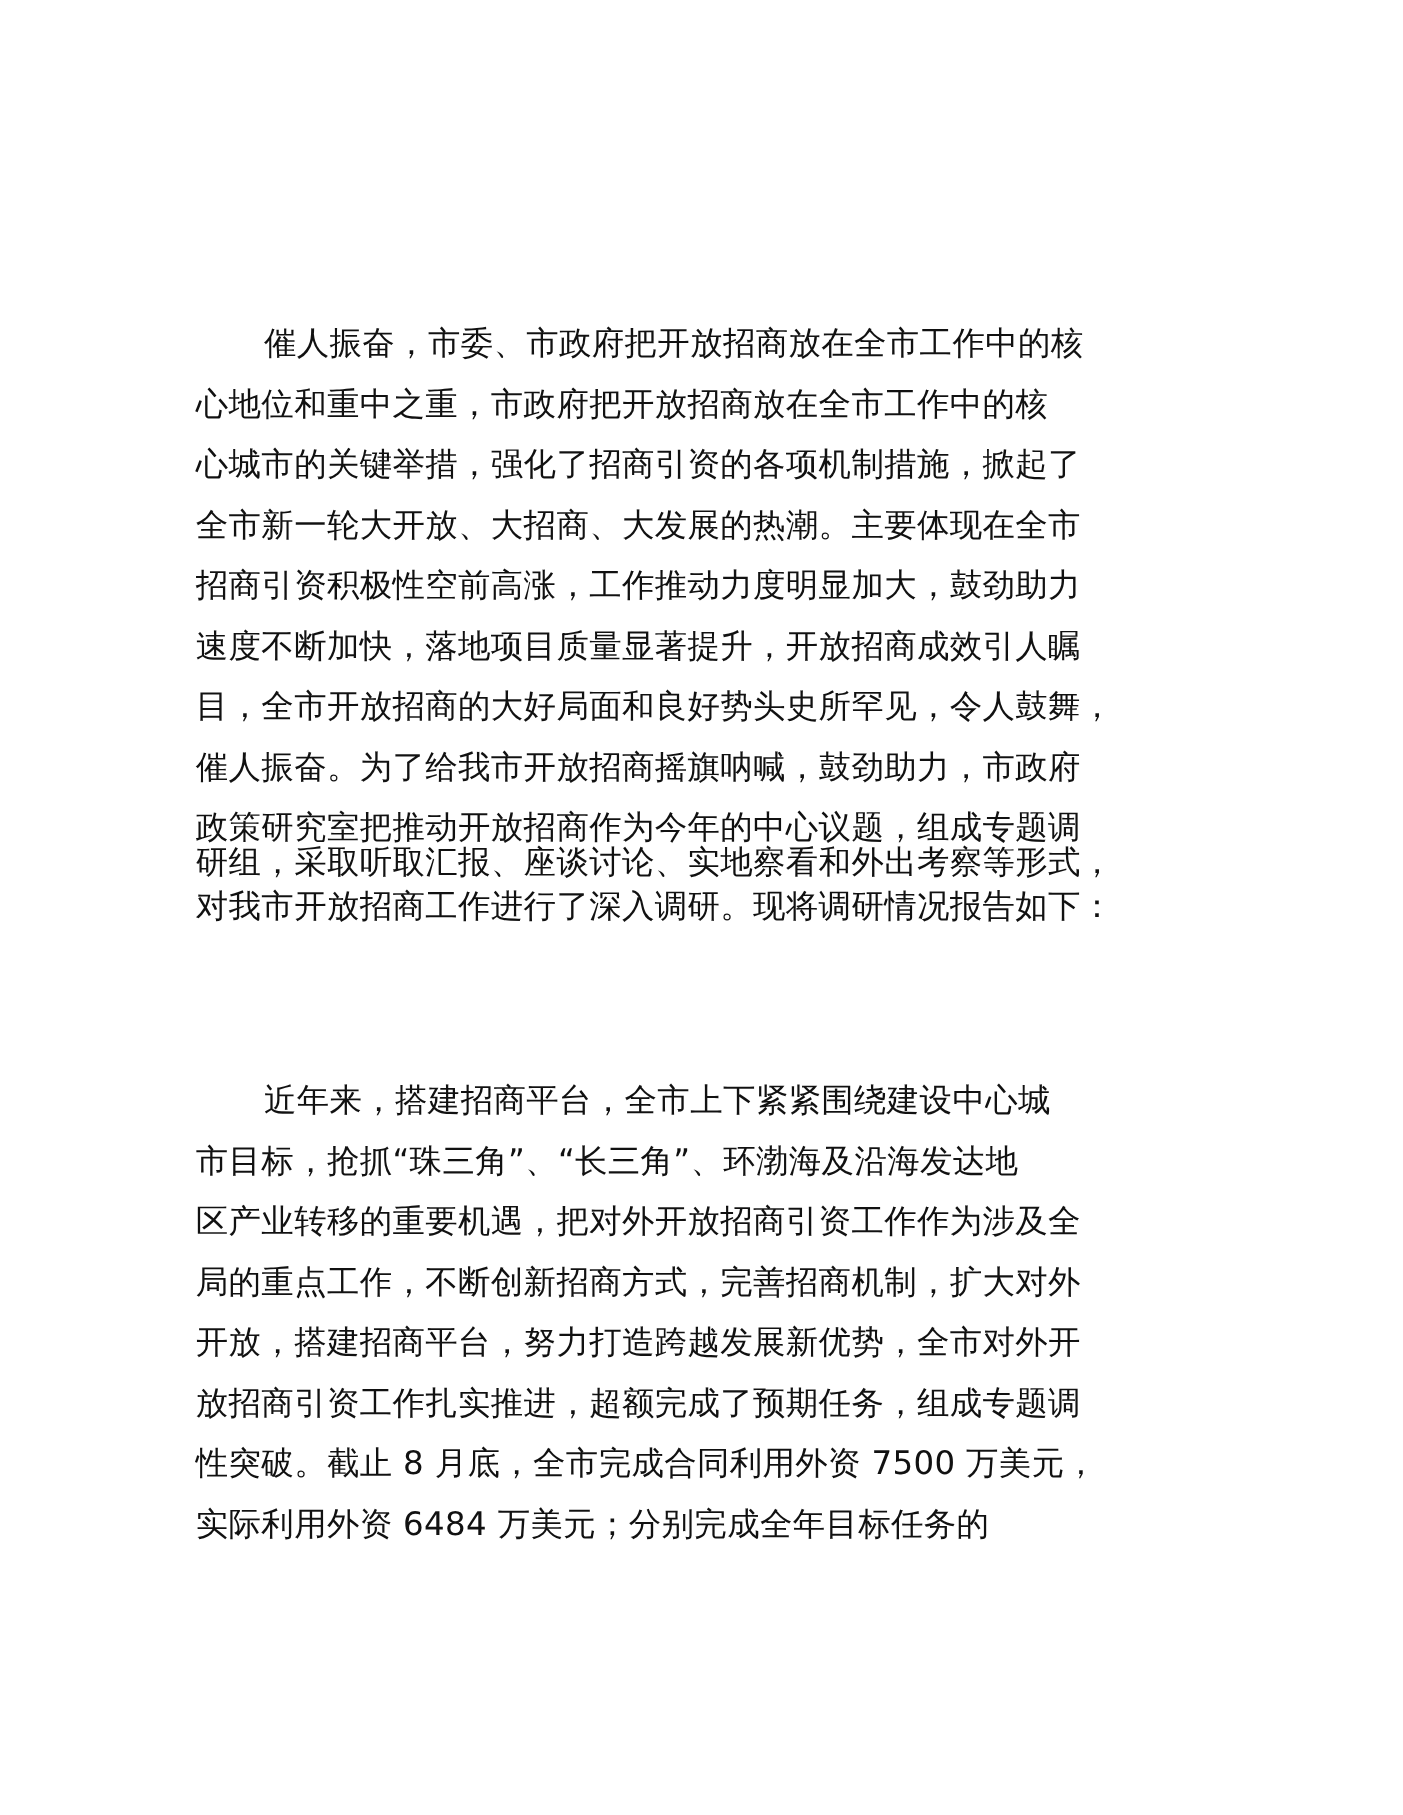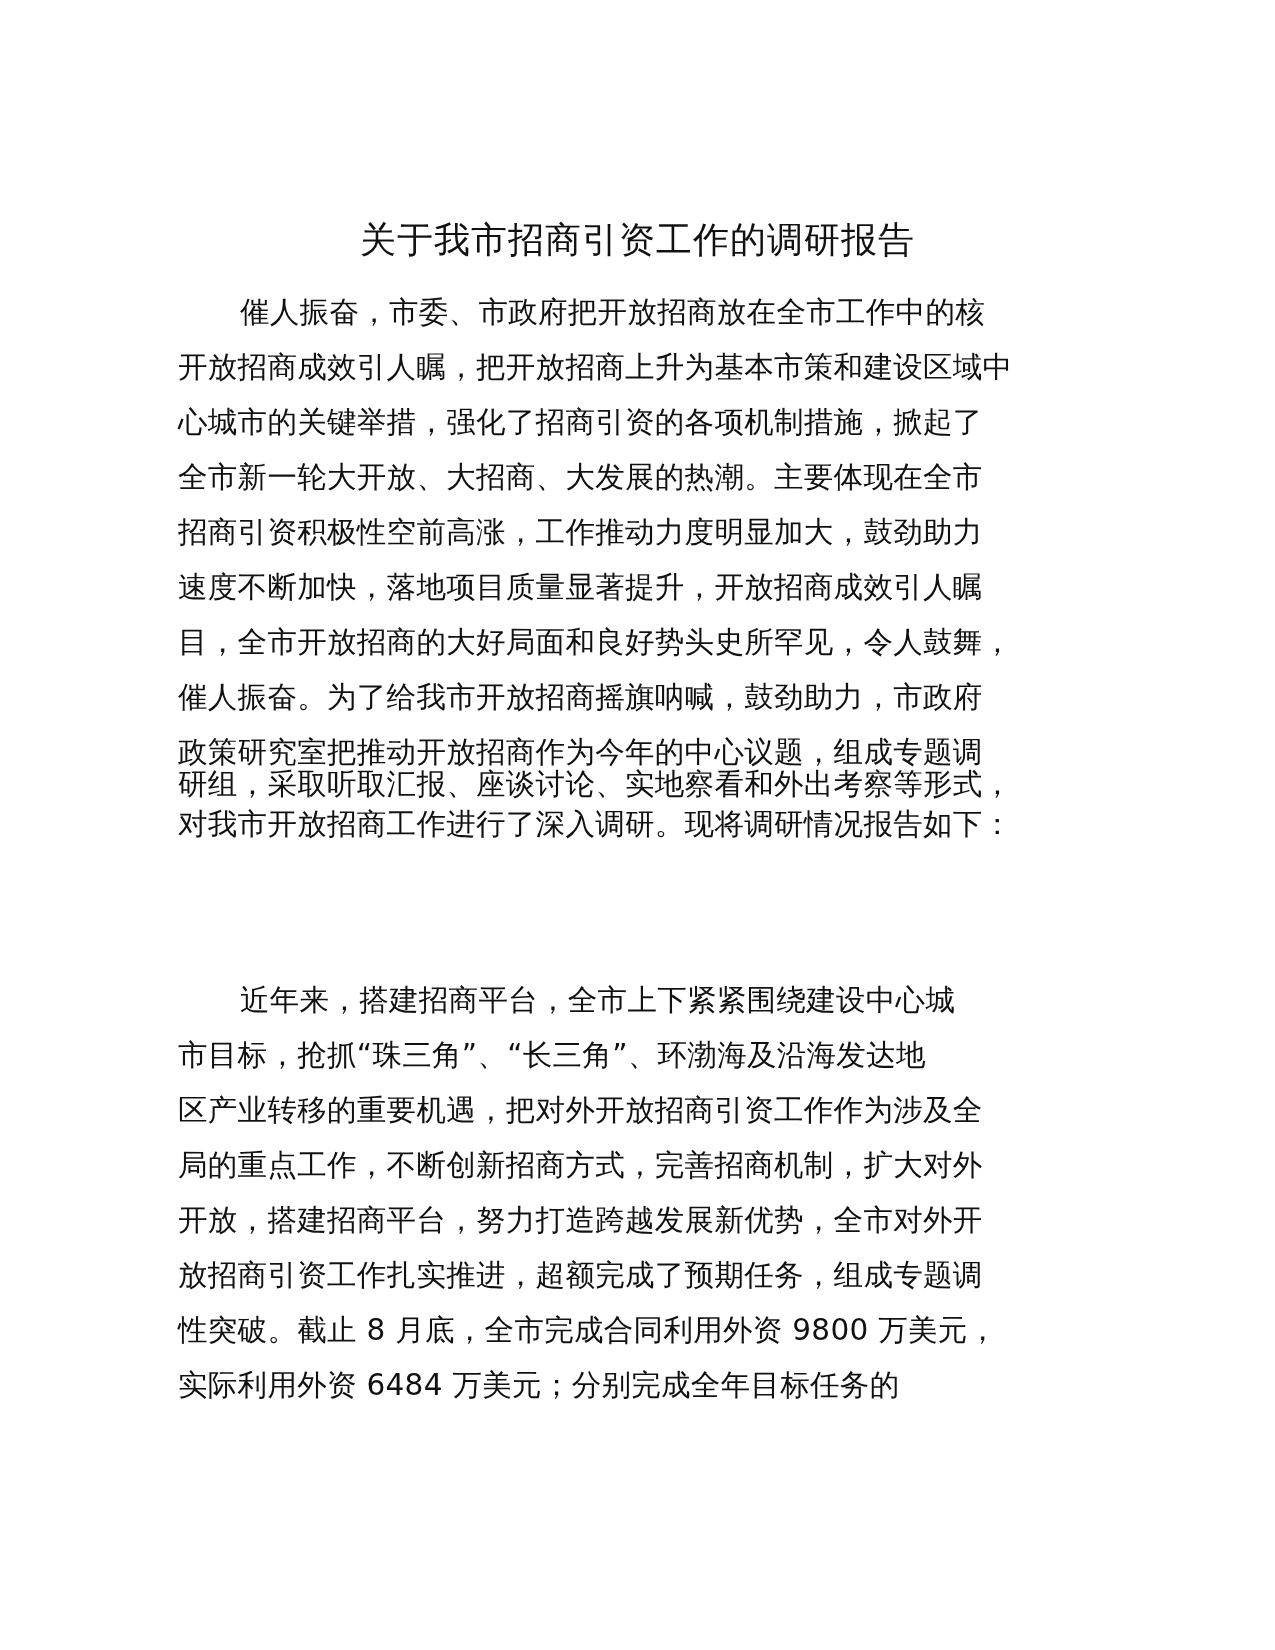--- a/index.html
+++ b/index.html
@@ -9,40 +9,39 @@
   .title { position: absolute; left: 0; width: 1275px; top: 215px; text-align: center;
            font-size: 36px; line-height: 50px; letter-spacing: 1px; }
   .line { position: absolute; left: 178px; white-space: nowrap; font-size: 29.5px;
           line-height: 40px; letter-spacing: 0.3px; }
   .indent { left: 240px; }
 </style>
 </head>
 <body>
 
 <div class="page">
-  <div class="title">关于我市招商引资工作的调研报告</div>
 
   <div>
     <div class="line indent" style="top:292px">催人振奋，市委、市政府把开放招商放在全市工作中的核</div>
-    <div class="line" style="top:347px">开放招商成效引人瞩，把开放招商上升为基本市策和建设区域中</div>
+    <div class="line" style="top:347px">心地位和重中之重，市政府把开放招商放在全市工作中的核</div>
     <div class="line" style="top:402px">心城市的关键举措，强化了招商引资的各项机制措施，掀起了</div>
     <div class="line" style="top:457px">全市新一轮大开放、大招商、大发展的热潮。主要体现在全市</div>
     <div class="line" style="top:512px">招商引资积极性空前高涨，工作推动力度明显加大，鼓劲助力</div>
     <div class="line" style="top:567px">速度不断加快，落地项目质量显著提升，开放招商成效引人瞩</div>
     <div class="line" style="top:622px">目，全市开放招商的大好局面和良好势头史所罕见，令人鼓舞，</div>
     <div class="line" style="top:677px">催人振奋。为了给我市开放招商摇旗呐喊，鼓劲助力，市政府</div>
     <div class="line" style="top:732px">政策研究室把推动开放招商作为今年的中心议题，组成专题调</div>
     <div class="line" style="top:764px">研组，采取听取汇报、座谈讨论、实地察看和外出考察等形式，</div>
     <div class="line" style="top:804px">对我市开放招商工作进行了深入调研。现将调研情况报告如下：</div>
   </div>
 
 
   <div>
     <div class="line indent" style="top:980px">近年来，搭建招商平台，全市上下紧紧围绕建设中心城</div>
     <div class="line" style="top:1035px">市目标，抢抓“珠三角”、“长三角”、环渤海及沿海发达地</div>
     <div class="line" style="top:1090px">区产业转移的重要机遇，把对外开放招商引资工作作为涉及全</div>
     <div class="line" style="top:1145px">局的重点工作，不断创新招商方式，完善招商机制，扩大对外</div>
     <div class="line" style="top:1200px">开放，搭建招商平台，努力打造跨越发展新优势，全市对外开</div>
     <div class="line" style="top:1255px">放招商引资工作扎实推进，超额完成了预期任务，组成专题调</div>
-    <div class="line" style="top:1310px">性突破。截止 8 月底，全市完成合同利用外资 9800 万美元，</div>
+    <div class="line" style="top:1310px">性突破。截止 8 月底，全市完成合同利用外资 7500 万美元，</div>
     <div class="line" style="top:1365px">实际利用外资 6484 万美元；分别完成全年目标任务的</div>
   </div>
 </div>
 
 </body></html>

